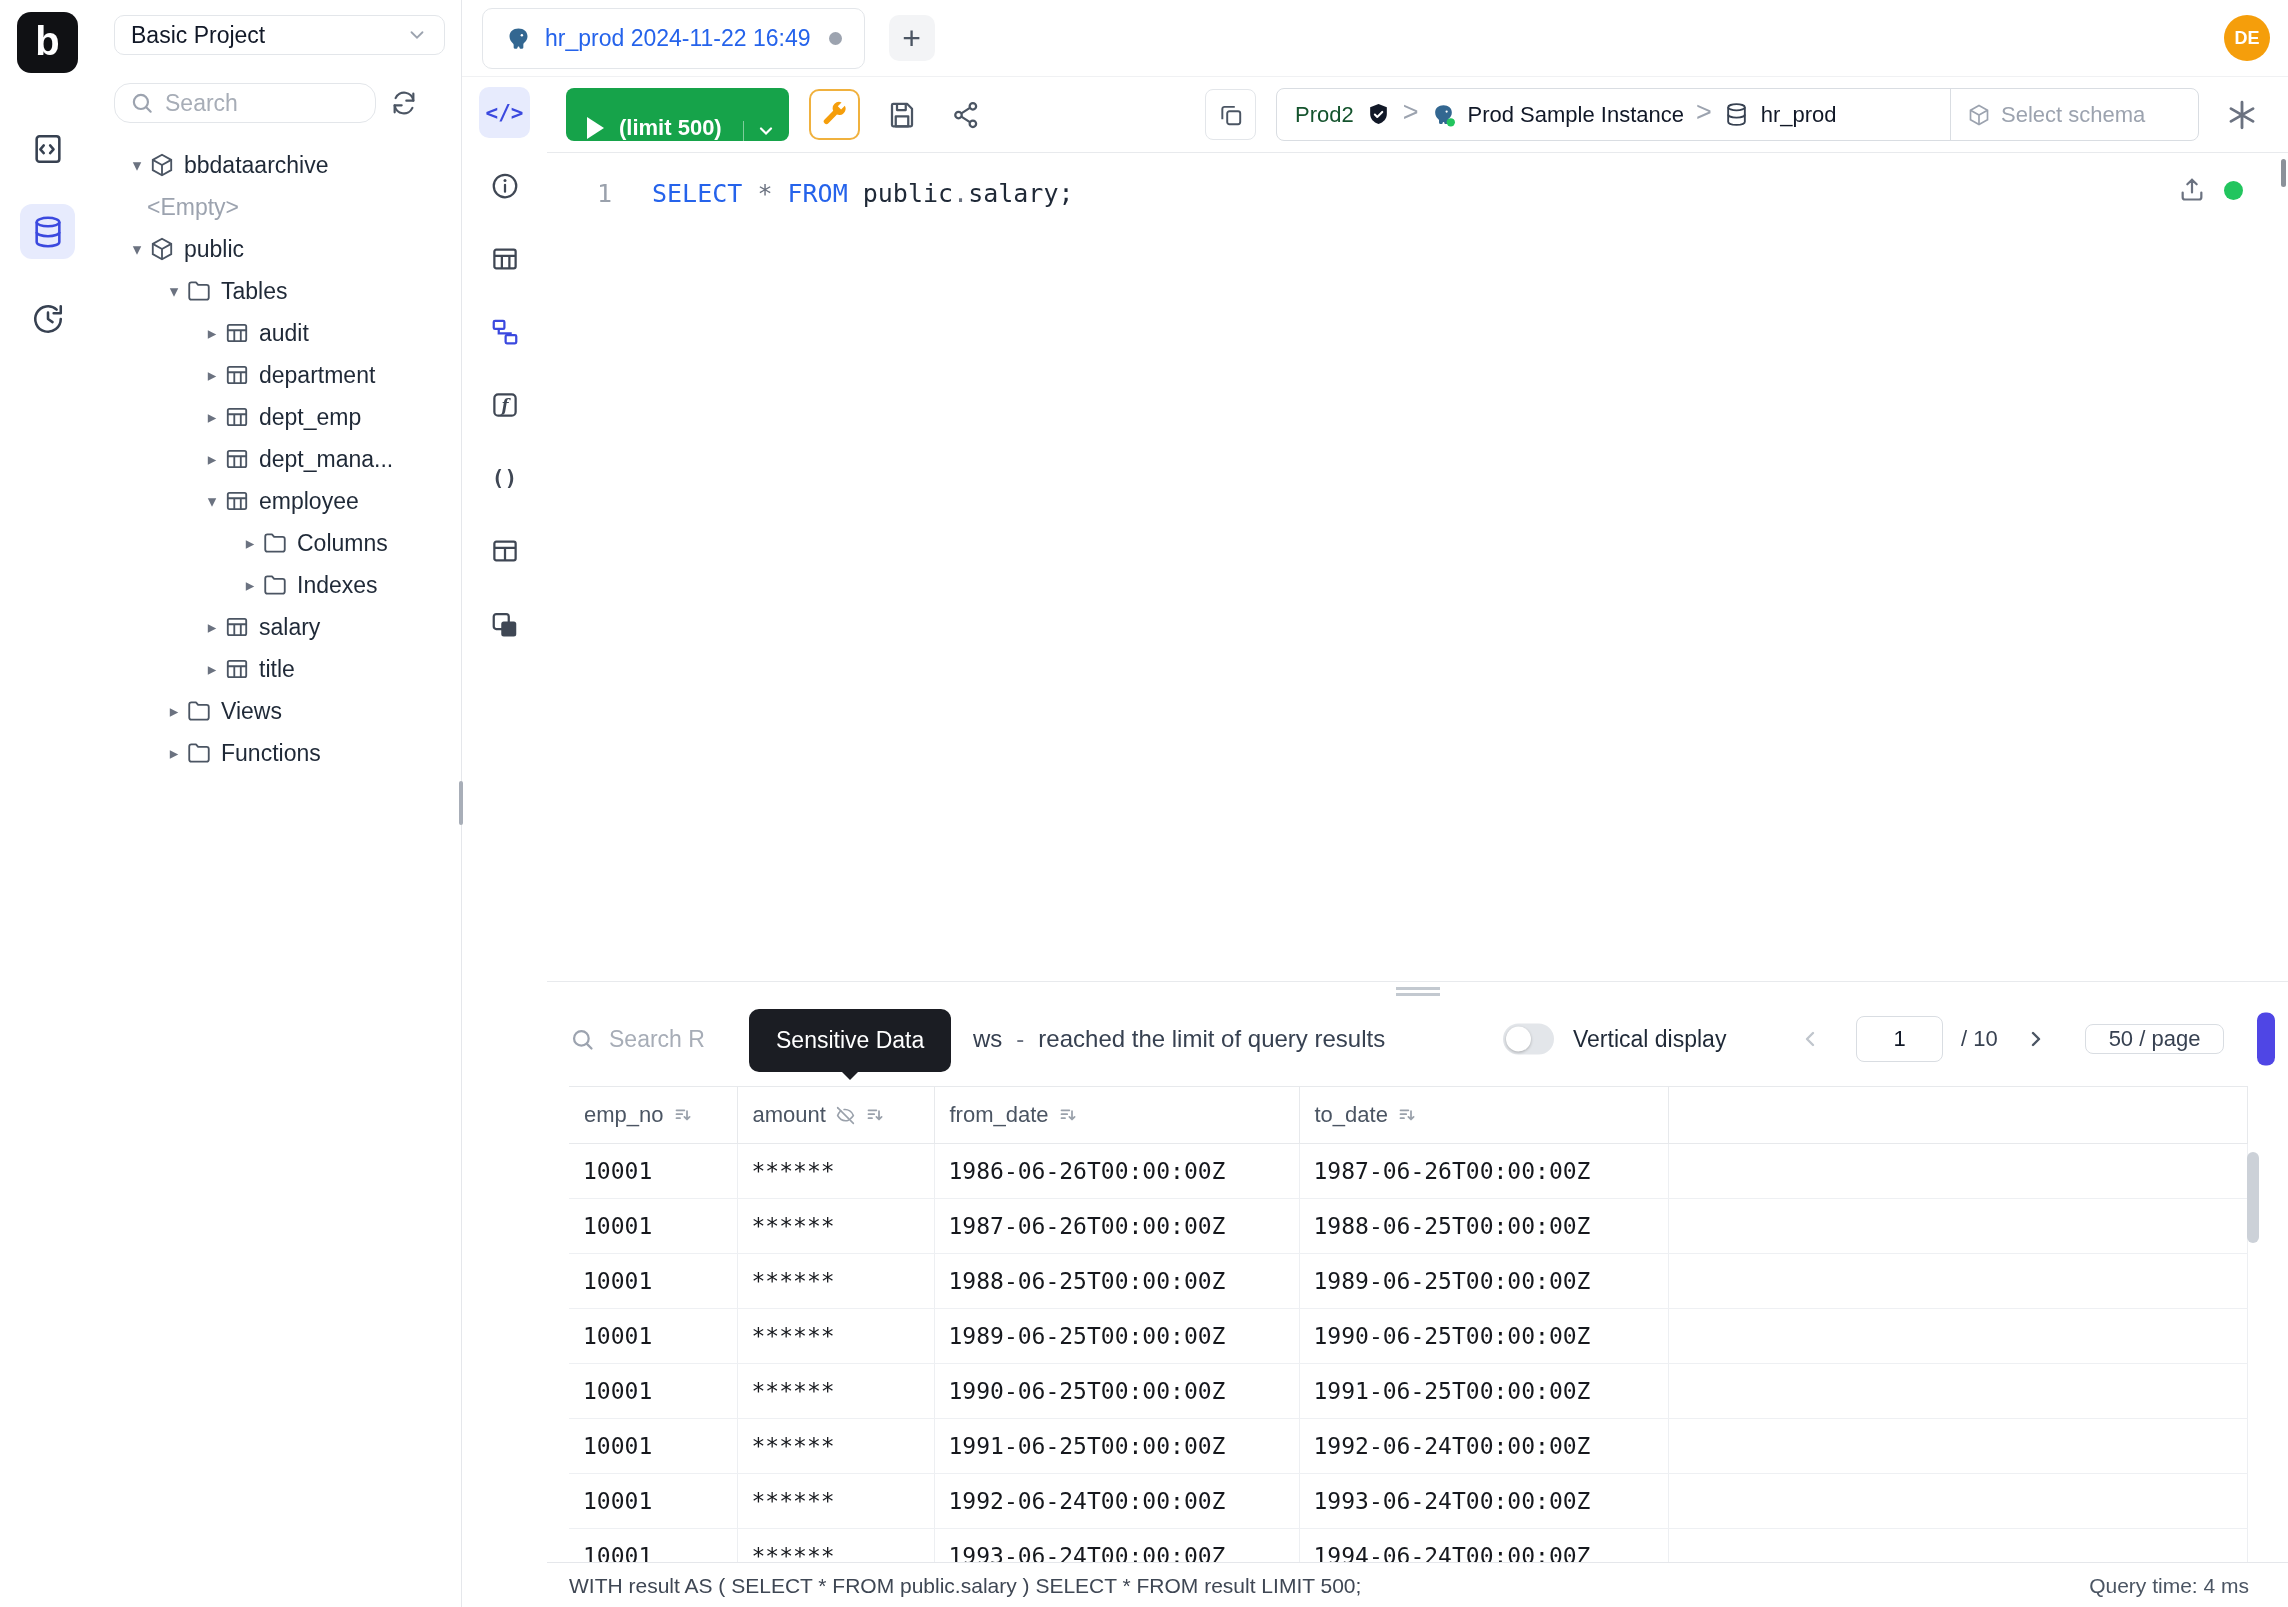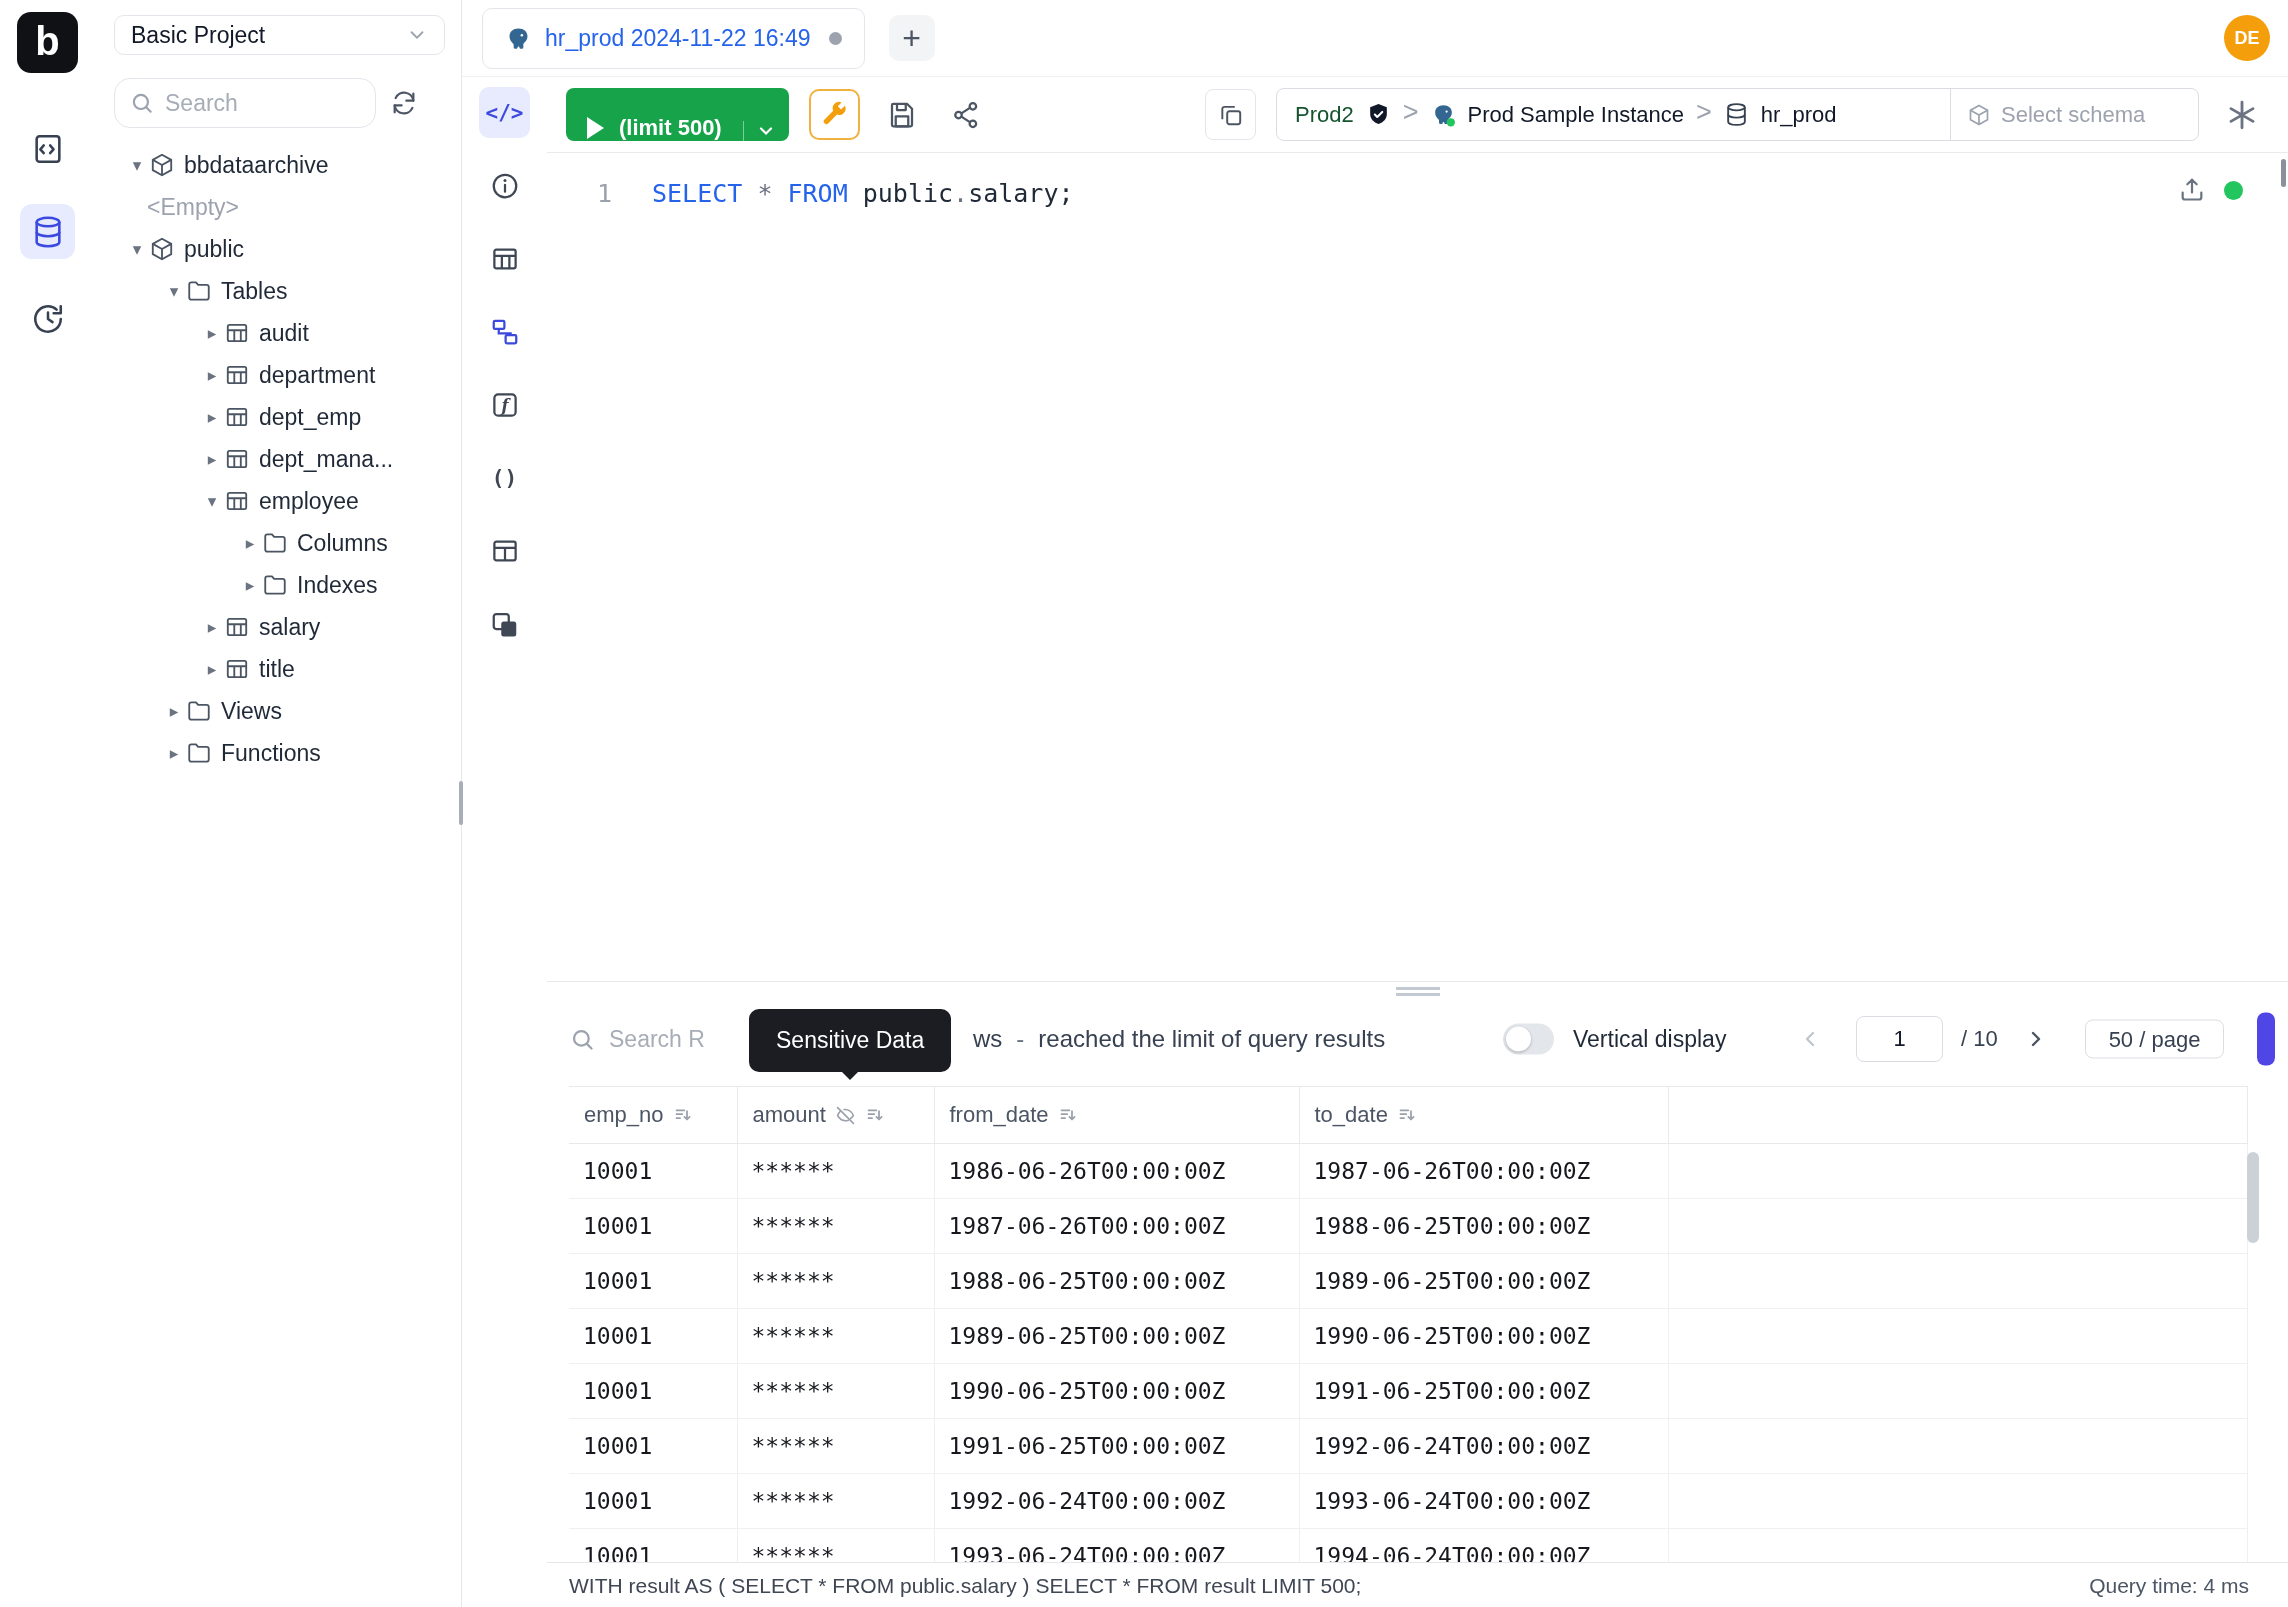--- a/index.html
+++ b/index.html
@@ -15,21 +15,21 @@
   .rail-btn svg{width:34px;height:34px;}
   .rail-btn.active{background:#e7ebfd;color:#3b49df;}
   .rail-db{margin-top:28px;}
   .rail-hist{margin-top:32px;}
 
   
   .sidebar{width:367px;flex:0 0 367px;border-right:1px solid #e5e7eb;position:relative;padding-top:15px;}
   .project-select{margin:0 16px 0 19px;height:40px;border:1px solid #e3e6ea;border-radius:10px;display:flex;align-items:center;justify-content:space-between;padding:0 16px;font-size:23px;color:#111827;}
   .project-select .chev{color:#9ca3af;}
   .search-row{display:flex;align-items:center;margin:23px 0 0 19px;}
-  .search-box{width:262px;height:50px;border:1px solid #e3e6ea;border-radius:16px;display:flex;align-items:center;padding:0 14px;color:#9ca3af;}
+  .search-box{width:262px;height:40px;border:1px solid #e3e6ea;border-radius:16px;display:flex;align-items:center;padding:0 14px;color:#9ca3af;}
   .search-box svg{width:26px;height:26px;}
   .search-box input{border:none;outline:none;font-size:23px;width:178px;color:#111827;margin-left:10px;font-family:inherit;background:transparent;}
   .search-box input::placeholder{color:#a7adb7;}
   .refresh-btn{width:55px;height:50px;display:flex;align-items:center;justify-content:center;color:#4b5563;}
   .refresh-btn svg{width:28px;height:28px;}
   .tree{margin-top:16px;}
   .tree-row{height:42px;display:flex;align-items:center;font-size:23px;color:#1f2937;cursor:default;}
   .tree-row .caret{flex:0 0 24px;width:24px;color:#6b7280;font-size:17px;text-align:center;}
   .tree-row .ticon{flex:0 0 26px;width:26px;height:26px;margin-right:9px;}
   .tree-row .ticon svg{width:100%;height:100%;}
@@ -102,21 +102,21 @@
   .summary{position:absolute;left:426px;top:50%;transform:translateY(-50%);display:flex;align-items:flex-end;gap:14px;font-size:24px;color:#374151;white-space:nowrap;}
   .summary .dash{color:#6b7280;}
   .toggle{position:absolute;left:956px;top:50%;transform:translateY(-50%);width:51px;height:31px;background:#e3e6ea;border-radius:16px;}
   .toggle::after{content:"";position:absolute;left:3px;top:3px;width:25px;height:25px;border-radius:50%;background:#fff;box-shadow:0 1px 3px rgba(0,0,0,.25);}
   .vd-label{position:absolute;left:1026px;top:50%;transform:translateY(-50%);font-size:23px;color:#1f2937;white-space:nowrap;}
   .pg-prev{position:absolute;left:1241px;top:50%;transform:translateY(-50%);width:44px;height:44px;display:flex;align-items:center;justify-content:center;color:#c0c6cd;}
   .pg-next{position:absolute;left:1467px;top:50%;transform:translateY(-50%);width:44px;height:44px;display:flex;align-items:center;justify-content:center;color:#4b5563;}
   .pg-prev svg,.pg-next svg{width:24px;height:24px;}
   .pg-box{position:absolute;left:1309px;top:50%;transform:translateY(-50%);width:87px;height:46px;border:1px solid #d9dde2;border-radius:8px;display:flex;align-items:center;justify-content:center;font-size:22px;color:#111827;}
   .pg-total{position:absolute;left:1414px;top:50%;transform:translateY(-50%);font-size:22px;color:#374151;white-space:nowrap;}
-  .pg-size{position:absolute;left:1538px;top:50%;transform:translateY(-50%);width:139px;height:39px;border:1px solid #d9dde2;border-radius:8px;display:flex;align-items:center;justify-content:center;font-size:22px;color:#374151;white-space:nowrap;}
+  .pg-size{position:absolute;left:1538px;top:50%;transform:translateY(-50%);width:139px;height:30px;border:1px solid #d9dde2;border-radius:8px;display:flex;align-items:center;justify-content:center;font-size:22px;color:#374151;white-space:nowrap;}
   .sliver{position:absolute;right:14px;top:50%;transform:translateY(-50%);width:18px;height:53px;background:#4f46e5;border-radius:8px;}
   .tooltip{position:absolute;left:202px;top:8px;height:63px;padding:0 27px;background:#1b1d23;border-radius:10px;display:flex;align-items:center;color:#fff;font-size:23px;z-index:40;white-space:nowrap;}
   .tooltip::after{content:"";position:absolute;left:50%;bottom:-17px;transform:translateX(-50%);border:9px solid transparent;border-top-color:#1b1d23;}
 
   
   .table-wrap{flex:1;min-height:0;overflow:hidden;position:relative;padding:9px 0 0 22px;}
   table{border-collapse:collapse;table-layout:fixed;}
   th{height:57px;border-right:1px solid #e7e9ec;border-top:1px solid #e7e9ec;border-bottom:1px solid #e7e9ec;font-weight:500;color:#4b5563;font-size:22px;padding:0 15px;text-align:left;background:#fff;}
   td{height:55px;border-right:1px solid #edeff2;border-bottom:1px solid #eef0f3;padding:0 14px;font-family:"DejaVu Sans Mono",monospace;font-size:23px;color:#16181d;white-space:nowrap;overflow:hidden;}
   .th-inner{display:flex;align-items:center;gap:9px;}

